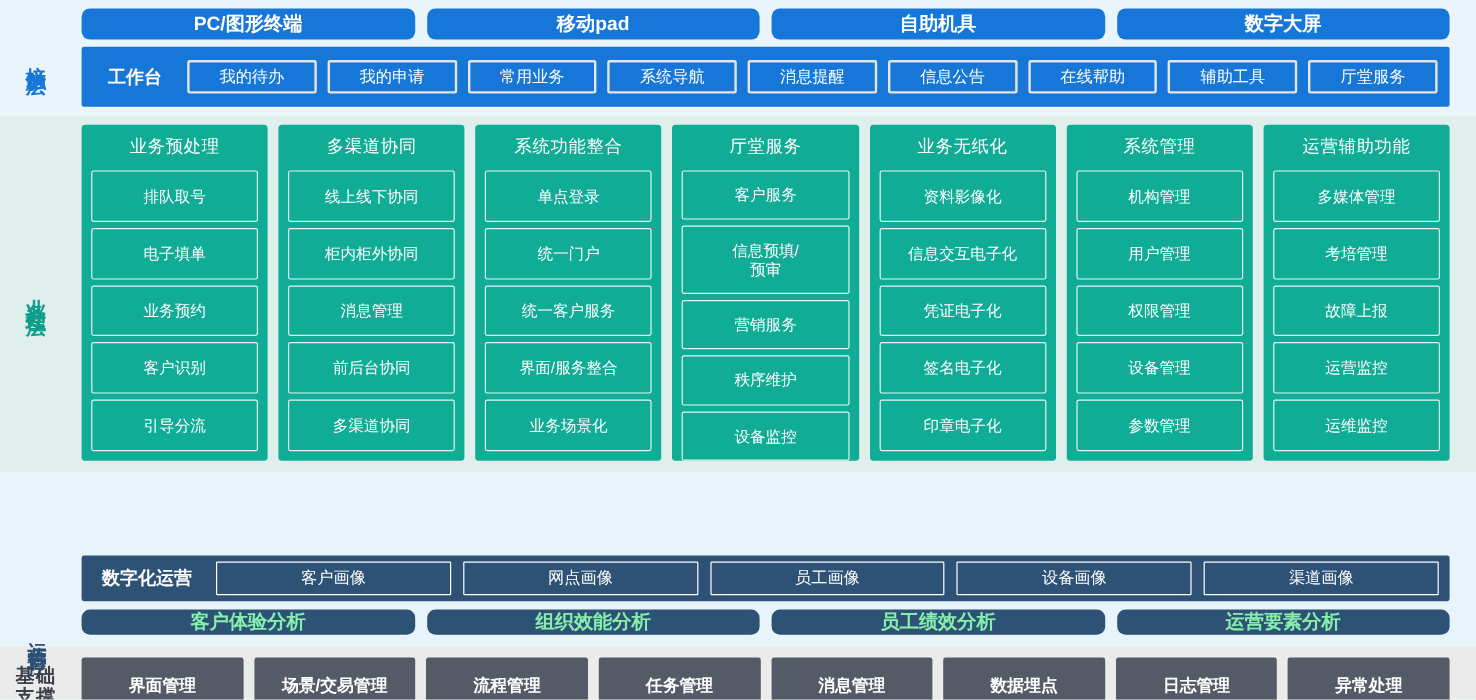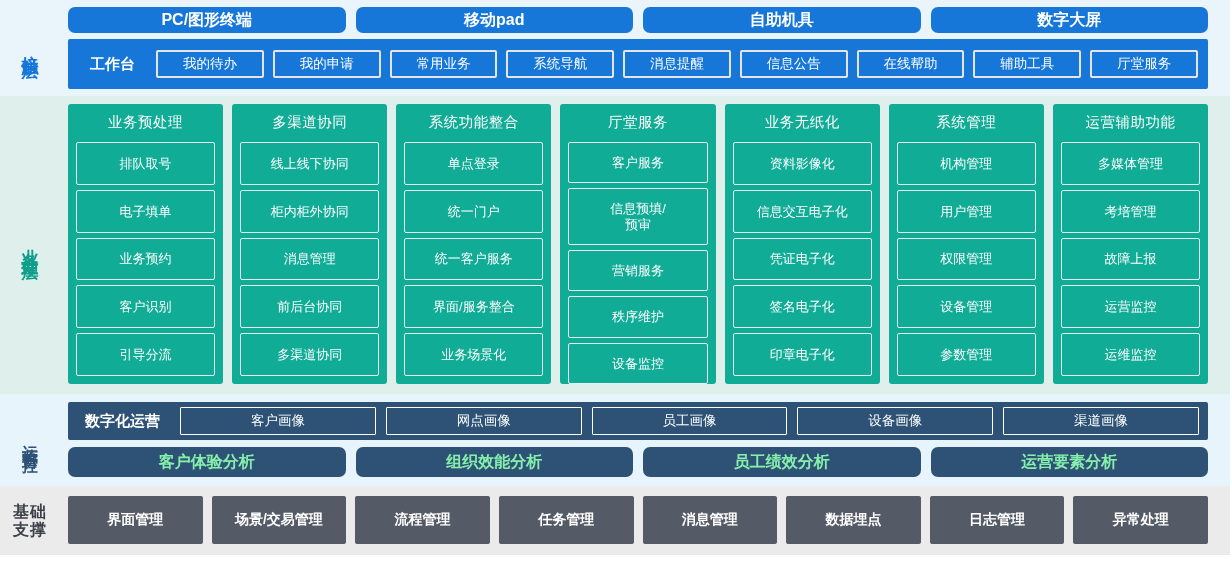--- a/index.html
+++ b/index.html
@@ -59,21 +59,21 @@
     padding:3px 0 5px 0;white-space:nowrap;letter-spacing:.5px;
   }
   .l2-item{
     flex:1 1 0;border:1px solid #e3f6f2;border-radius:2px;
     display:flex;align-items:center;justify-content:center;text-align:center;
     color:#fff;font-size:13px;line-height:1.18;padding:12px 2px;box-sizing:border-box;
     white-space:pre-line;
   }
 
   
-  .l3{height:92px;background:#e8f4fb;}
+  .l3{height:144px;background:#e8f4fb;align-items:flex-end;}
   .l3 .layer-label{color:#2c5175;font-size:16px;}
   .l3 .layer-body{padding:8px 22px 9px 8px;gap:7px;}
   .l3-row1{
     flex:0 0 38px;background:#2d5275;border-radius:2px;
     display:flex;align-items:center;gap:10px;padding:0 9px;box-sizing:border-box;
   }
   .l3-lead{color:#fff;font-size:15px;font-weight:bold;white-space:nowrap;padding:0 10px 0 8px;}
   .l3-chip{
     flex:1 1 0;height:26px;border:1px solid #ffffff;border-radius:1px;
     display:flex;align-items:center;justify-content:center;

